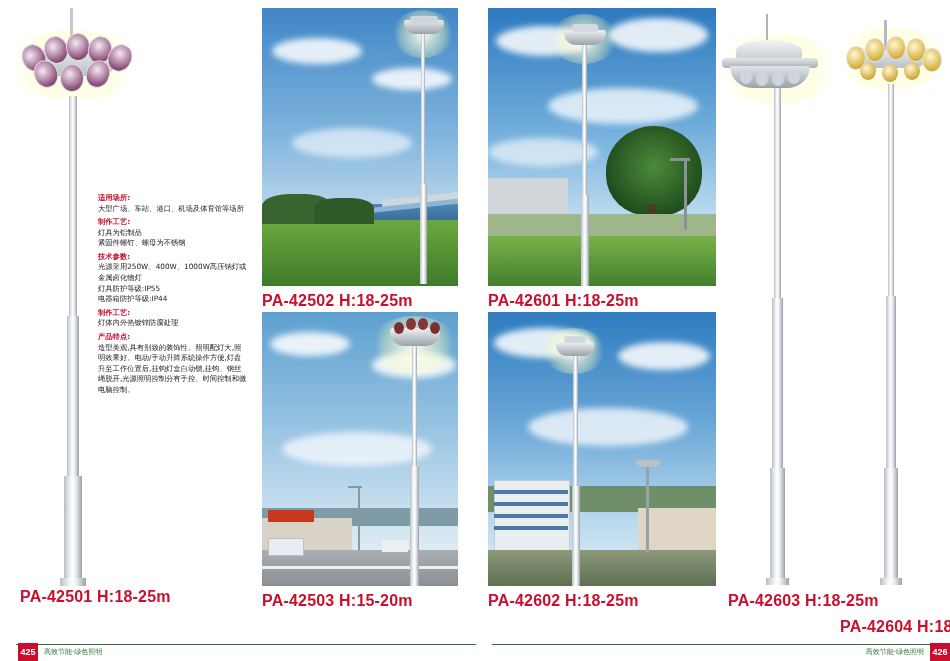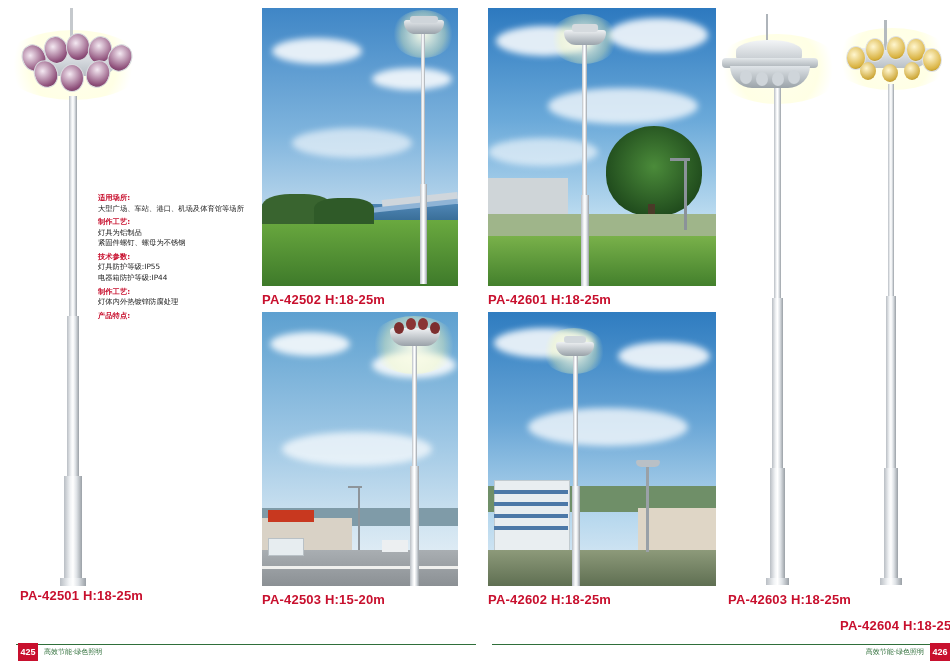--- a/index.html
+++ b/index.html
@@ -12,21 +12,21 @@
   }
   .page{position:absolute;left:0;top:0;width:950px;height:661px;}
 
   
   .photo{position:absolute;overflow:hidden;background:#bcd7ee;}
   .photo .sky{position:absolute;left:0;top:0;right:0;bottom:0;
     background:linear-gradient(180deg,#2f7fc4 0%,#5ba3d9 30%,#9ecbe9 60%,#d8e9f4 100%);}
   .cloud{position:absolute;background:#ffffff;border-radius:50%;filter:blur(3px);opacity:.85;}
 
   
-  .caption{position:absolute;color:#c8102e;font-weight:bold;font-size:13px;
+  .caption{position:absolute;color:#c8102e;font-weight:bold;font-size:16px;
     letter-spacing:.2px;white-space:nowrap;}
 
   
   .spec{position:absolute;left:98px;top:190px;width:150px;font-size:7.3px;line-height:1.45;
     color:#1b1b1b;font-family:"DejaVu Sans","Liberation Sans",sans-serif;}
   .spec .hd{color:#c8102e;font-weight:bold;display:block;margin-top:3px;}
   .spec p{margin:0;}
 
   
   .footbar{position:absolute;bottom:0;left:16px;width:936px;height:22px;}
@@ -77,25 +77,27 @@
   <div class="pole" style="left:64px;top:476px;width:18px;height:104px;"></div>
   <div class="pole" style="left:60px;top:578px;width:26px;height:8px;"></div>
 
   <div class="spec">
     <span class="hd">适用场所:</span>
     <p>大型广场、车站、港口、机场及体育馆等场所</p>
     <span class="hd">制作工艺:</span>
     <p>灯具为铝制品</p>
     <p>紧固件螺钉、螺母为不锈钢</p>
     <span class="hd">技术参数:</span>
+    <p>光源采用250W、400W、1000W高压钠灯或金属卤化物灯</p>
     <p>灯具防护等级:IP55</p>
     <p>电器箱防护等级:IP44</p>
     <span class="hd">制作工艺:</span>
     <p>灯体内外热镀锌防腐处理</p>
     <span class="hd">产品特点:</span>
+    <p>造型美观,具有别致的装饰性。照明配灯大,照明效果好。电动/手动升降系统操作方便,灯盘升至工作位置后,挂钩灯盒自动锁,挂钩、钢丝绳脱开,光源照明控制分有手控、时间控制和微电脑控制。</p>
   </div>
 
   <div class="caption" style="left:20px;top:588px;">PA-42501 H:18-25m</div>
 
   <div class="photo" style="left:262px;top:8px;width:196px;height:278px;">
     <div class="sky" style="background:linear-gradient(180deg,#3f86c6 0%,#7fb4dd 45%,#c9e0f0 80%,#e8f1f6 100%);"></div>
     <div class="cloud" style="left:10px;top:30px;width:90px;height:26px;"></div>
     <div class="cloud" style="left:110px;top:60px;width:80px;height:22px;"></div>
     <div class="cloud" style="left:30px;top:120px;width:120px;height:30px;opacity:.6;"></div>
     <div class="water" style="position:absolute;left:0;top:196px;width:196px;height:18px;"></div>

